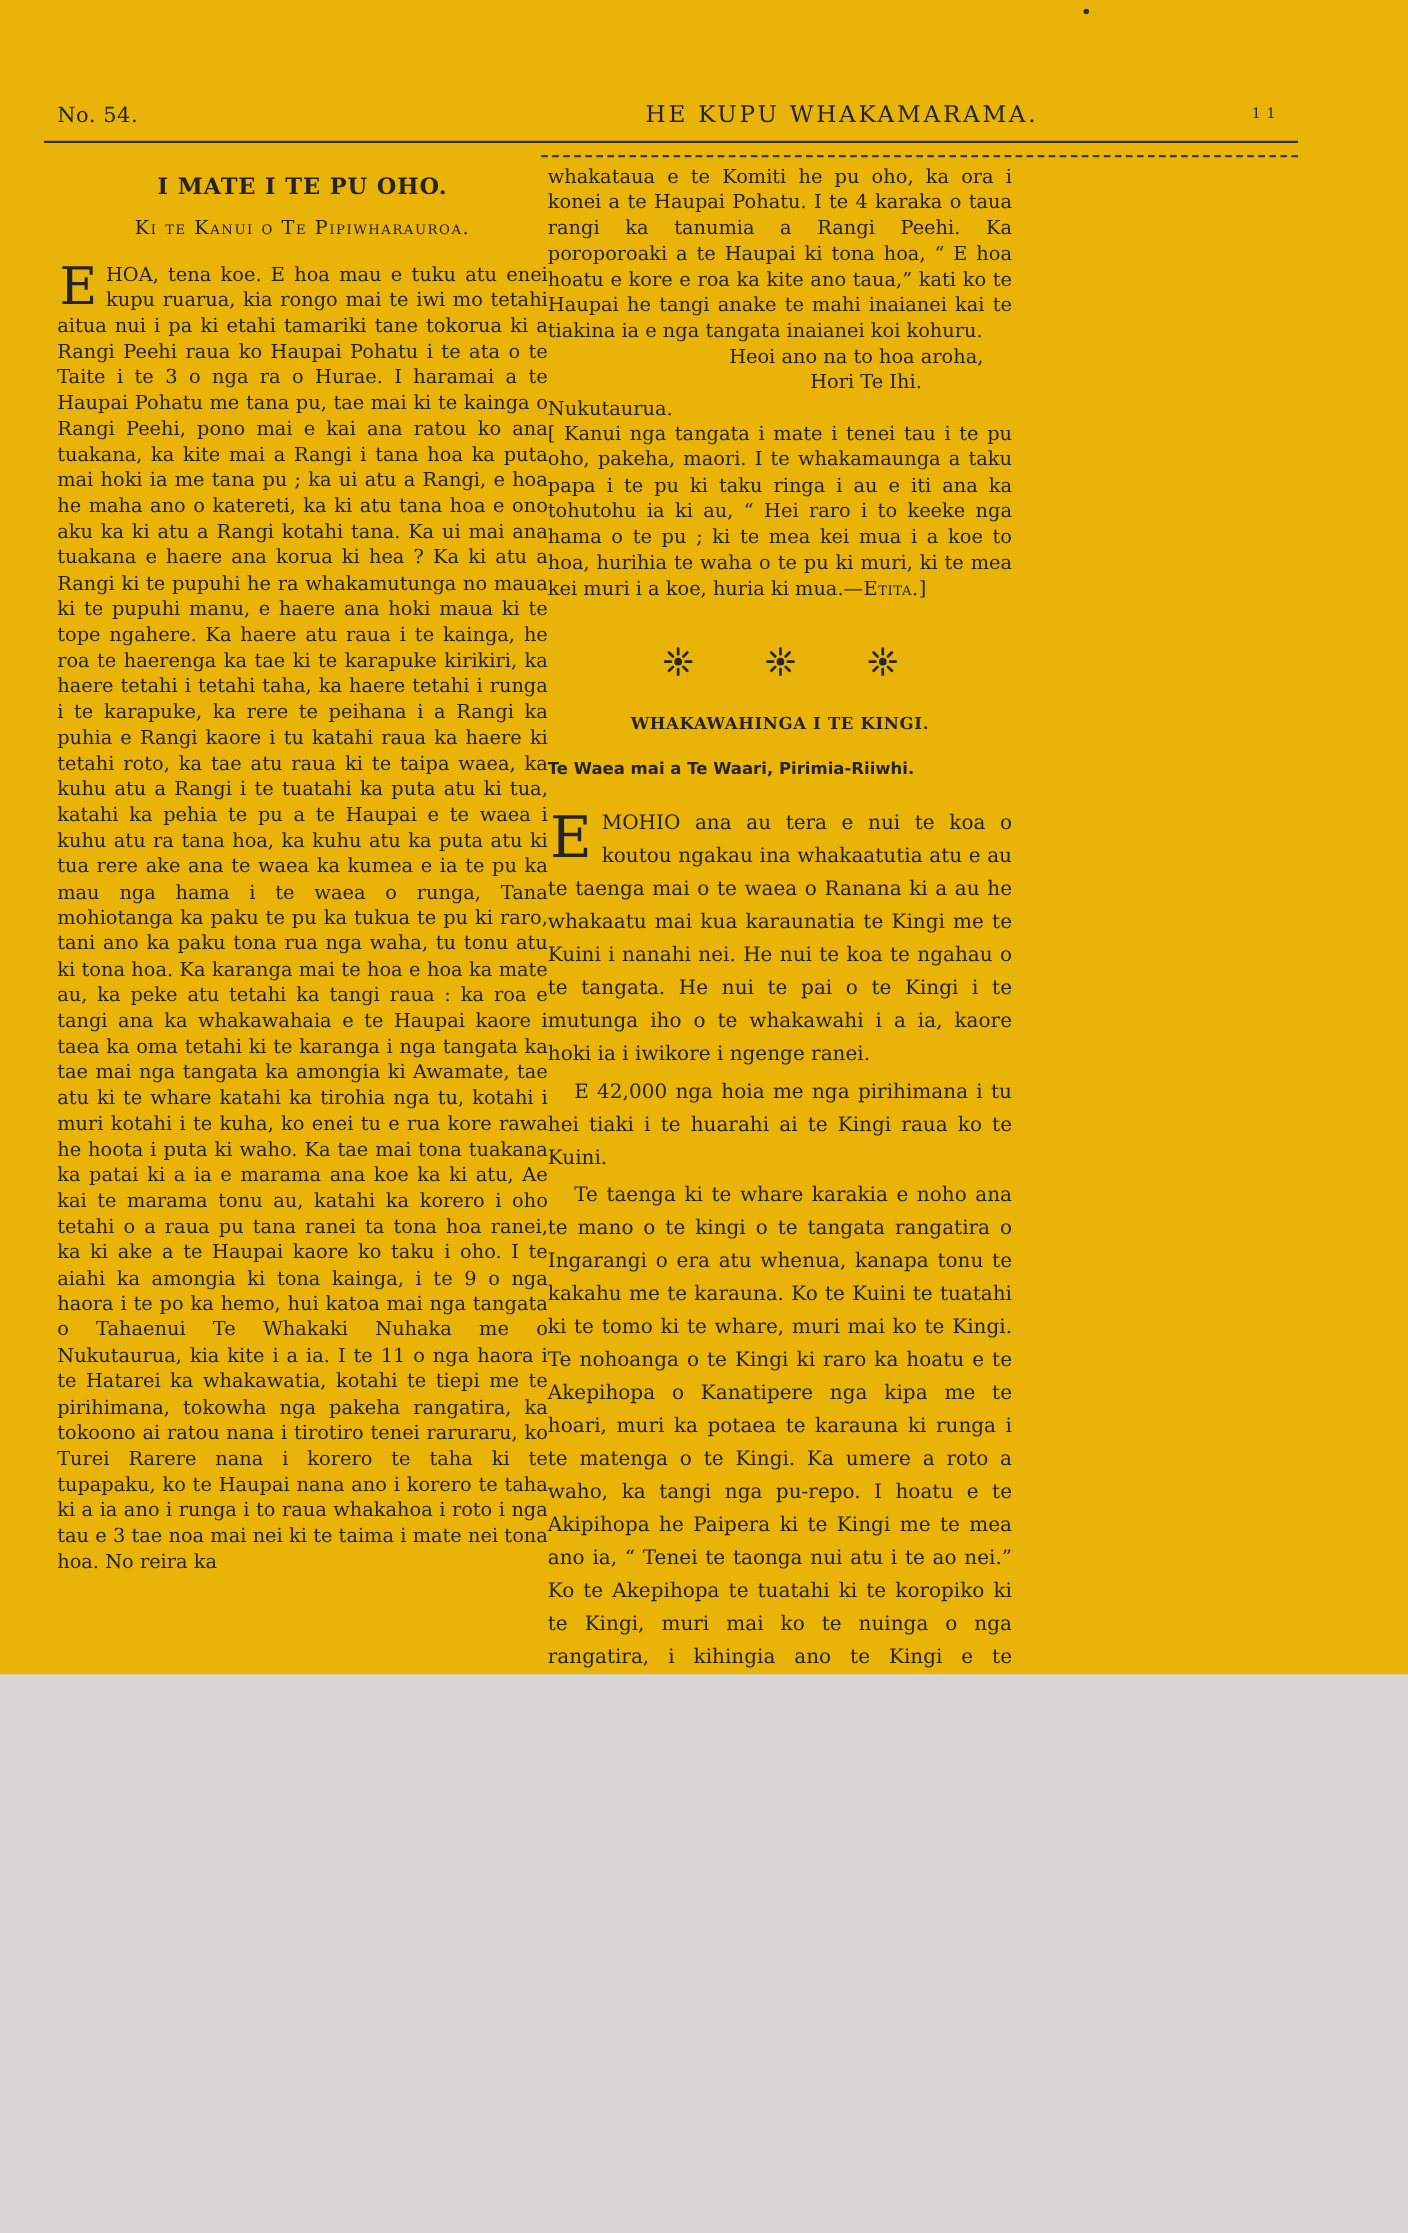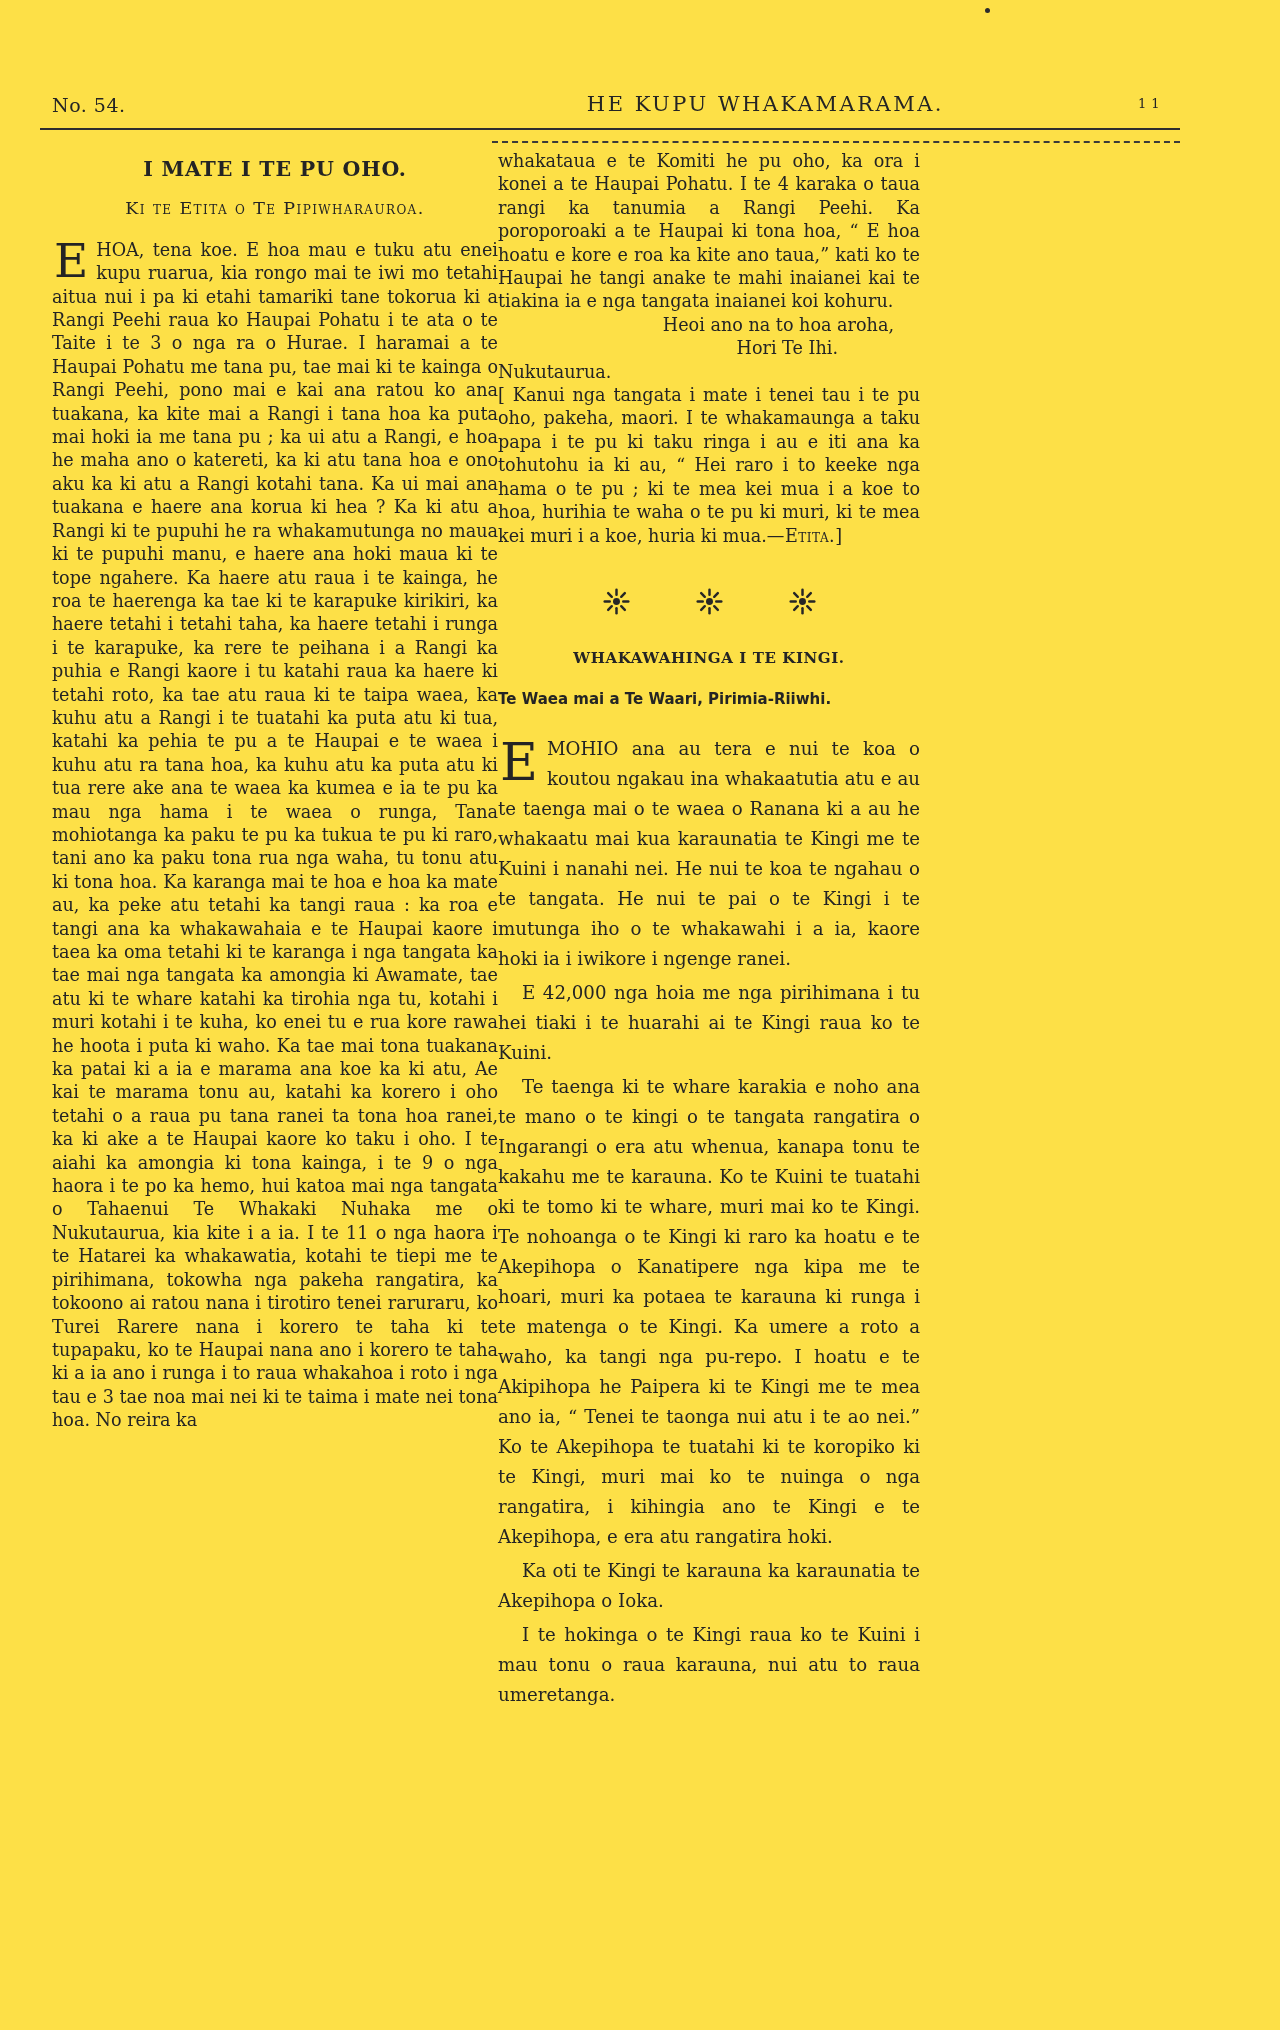--- a/index.html
+++ b/index.html
@@ -1,22 +1,22 @@
 <!DOCTYPE html>
 <html><head>
 <meta charset="utf-8">
 <style>
   html, body { margin: 0; padding: 0; }
   body { background: #d6d5d1; }
 
   .page {
     position: relative;
     width: 1280px;
-    height: 2030px;
-    background: #fde047;
+    height: 1522px;
+    background: #eab308;
     color: #242424;
     font-family: "DejaVu Serif", "Liberation Serif", serif;
     overflow: hidden;
   }
 
   
   .header-band { position: absolute; top: 92px; left: 52px; width: 1128px; height: 30px; }
   .issue    { position: absolute; left: 0; top: 2px; font-size: 19px; letter-spacing: .5px; }
   .masthead { position: absolute; left: 0; top: 0; width: 892px; text-align: right;
               font-size: 21px; letter-spacing: 2.5px; }
@@ -86,21 +86,21 @@
     <span class="masthead">HE KUPU WHAKAMARAMA.</span>
     <span class="pagenum">11</span>
   </div>
   <div class="rule-solid"></div>
   <div class="rule-dashed"></div>
 
   <div class="columns">
 
     <section class="col col-left">
       <h1 class="art-title">I MATE I TE PU OHO.</h1>
-      <h2 class="salutation">Ki te Etita o Te Pipiwharauroa.</h2>
+      <h2 class="salutation">Ki te Kanui o Te Pipiwharauroa.</h2>
       <p class="body-para">
         <span class="dropcap">E</span><span>HOA, tena koe.  E hoa mau e tuku atu enei kupu ruarua, kia rongo mai te iwi mo tetahi aitua nui i pa ki etahi tamariki tane tokorua ki a Rangi Peehi raua ko Haupai Pohatu i te ata o te Taite i te 3 o nga ra o Hurae.  I haramai a te Haupai Pohatu me tana pu, tae mai ki te kainga o Rangi Peehi, pono mai e kai ana ratou ko ana tuakana, ka kite mai a Rangi i tana hoa ka puta mai hoki ia me tana pu ; ka ui atu a Rangi, e hoa he maha ano o katereti, ka ki atu tana hoa e ono aku ka ki atu a Rangi kotahi tana.  Ka ui mai ana tuakana e haere ana korua ki hea ?  Ka ki atu a Rangi ki te pupuhi he ra whakamutunga no maua ki te pupuhi manu, e haere ana hoki maua ki te tope ngahere.  Ka haere atu raua i te kainga, he roa te haerenga ka tae ki te karapuke kirikiri, ka haere tetahi i tetahi taha, ka haere tetahi i runga i te karapuke, ka rere te peihana i a Rangi ka puhia e Rangi kaore i tu katahi raua ka haere ki tetahi roto, ka tae atu raua ki te taipa waea, ka kuhu atu a Rangi i te tuatahi ka puta atu ki tua, katahi ka pehia te pu a te Haupai e te waea i kuhu atu ra tana hoa, ka kuhu atu ka puta atu ki tua rere ake ana te waea ka kumea e ia te pu ka mau nga hama i te waea o runga,  Tana mohiotanga ka paku te pu ka tukua te pu ki raro, tani ano ka paku tona rua nga waha, tu tonu atu ki tona hoa.  Ka karanga mai te hoa e hoa ka mate au, ka peke atu tetahi ka tangi raua : ka roa e tangi ana ka whakawahaia e te Haupai kaore i taea ka oma tetahi ki te karanga i nga tangata ka tae mai nga tangata ka amongia ki Awamate, tae atu ki te whare katahi ka tirohia nga tu, kotahi i muri kotahi i te kuha, ko enei tu e rua kore rawa he hoota i puta ki waho.  Ka tae mai tona tuakana ka patai ki a ia e marama ana koe ka ki atu, Ae kai te marama tonu au, katahi ka korero i oho tetahi o a raua pu tana ranei ta tona hoa ranei, ka ki ake a te Haupai kaore ko taku i oho.  I te aiahi ka amongia ki tona kainga, i te 9 o nga haora i te po ka hemo, hui katoa mai nga tangata o Tahaenui Te Whakaki Nuhaka me o Nukutaurua, kia kite i a ia.  I te 11 o nga haora i te Hatarei ka whakawatia, kotahi te tiepi me te pirihimana, tokowha nga pakeha rangatira, ka tokoono ai ratou nana i tirotiro tenei raruraru, ko Turei Rarere nana i korero te taha ki te tupapaku, ko te Haupai nana ano i korero te taha ki a ia ano i runga i to raua whakahoa i roto i nga tau e 3 tae noa mai nei ki te taima i mate nei tona hoa.  No reira ka</span>
       </p>
     </section>
 
     <section class="col col-right">
       <p>whakataua e te Komiti he pu oho, ka ora i konei a te Haupai Pohatu.  I te 4 karaka o taua rangi ka tanumia a Rangi Peehi.  Ka poroporoaki a te Haupai ki tona hoa, “ E hoa hoatu e kore e roa ka kite ano taua,” kati ko te Haupai he tangi anake te mahi inaianei kai te tiakina ia e nga tangata inaianei koi kohuru.</p>
 
       <p class="signoff-1">Heoi ano na to hoa aroha,</p>
       <p class="signoff-2">Hori Te Ihi.</p>

